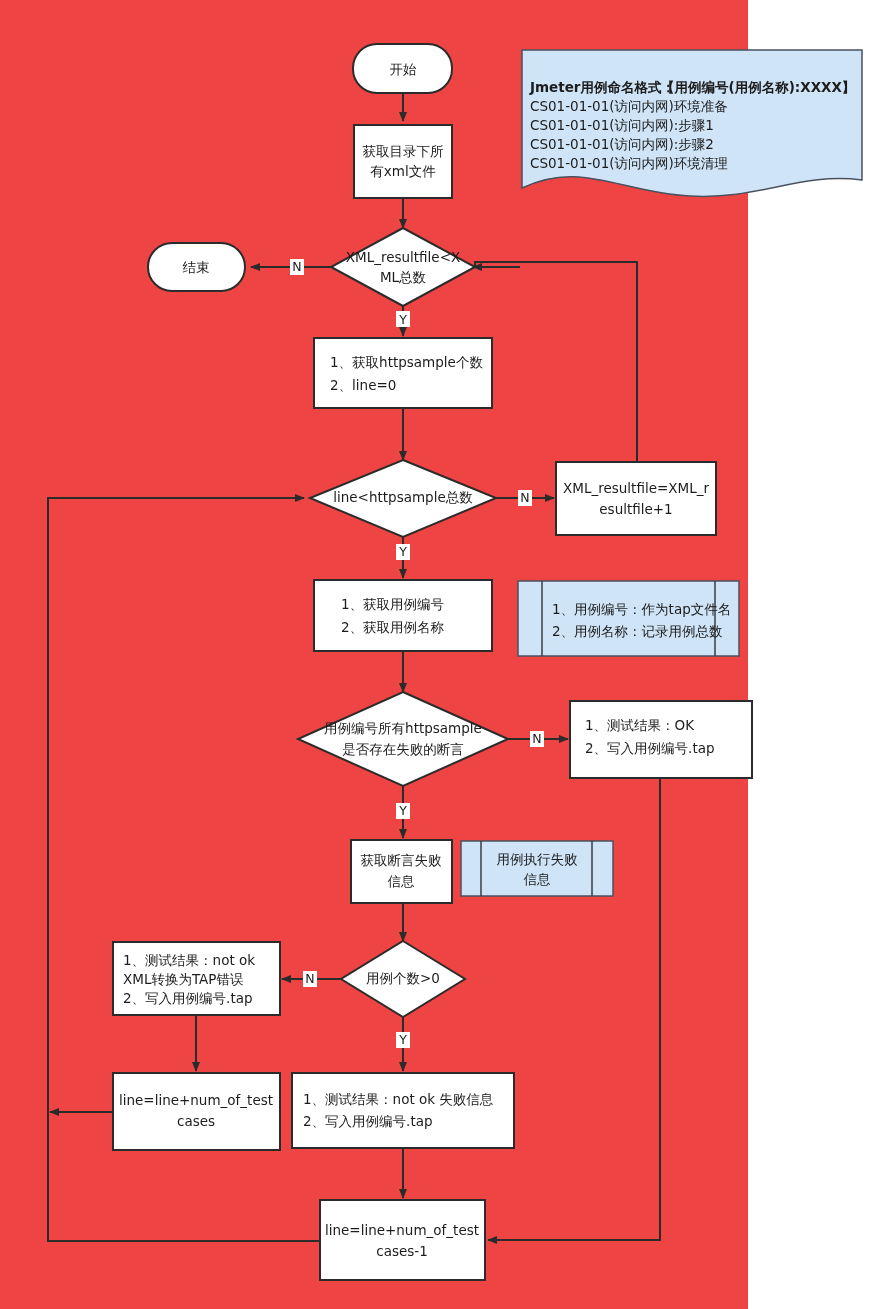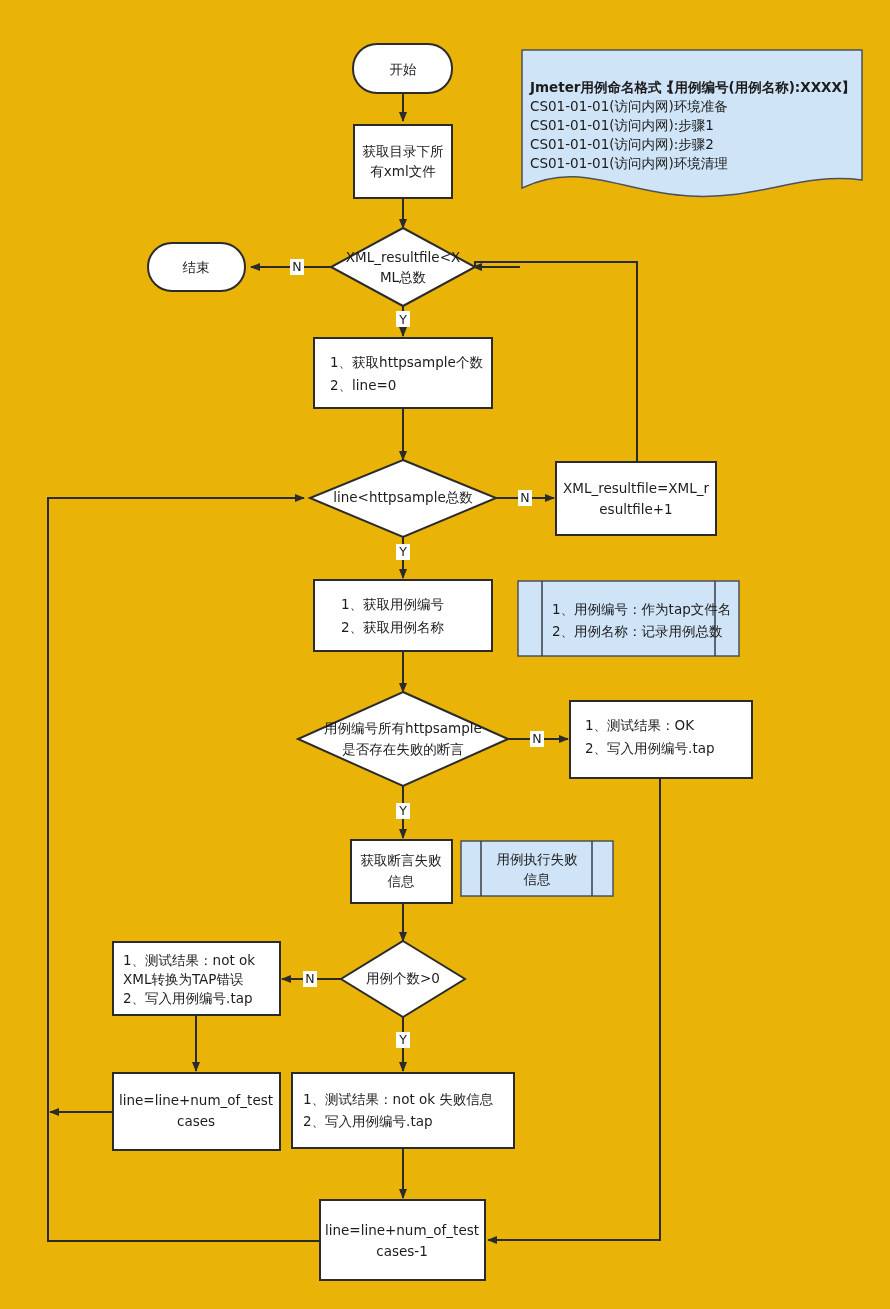--- a/index.html
+++ b/index.html
@@ -2,23 +2,23 @@
 <html><head>
 <meta charset="utf-8">
 <style>
   html, body {
     margin: 0;
     padding: 0;
     background: #ffffff;
   }
   #canvas-wrap {
     position: relative;
-    width: 890px;
+    width: 748px;
     height: 1309px;
-    background: #eab308;
+    background: #ef4444;
     font-family: "DejaVu Sans", "Liberation Sans", sans-serif;
   }
   svg#flow {
     display: block;
     width: 890px;
     height: 1309px;
   }
   .shape-stroke {
     fill: #ffffff;
     stroke: #2b2b2b;

